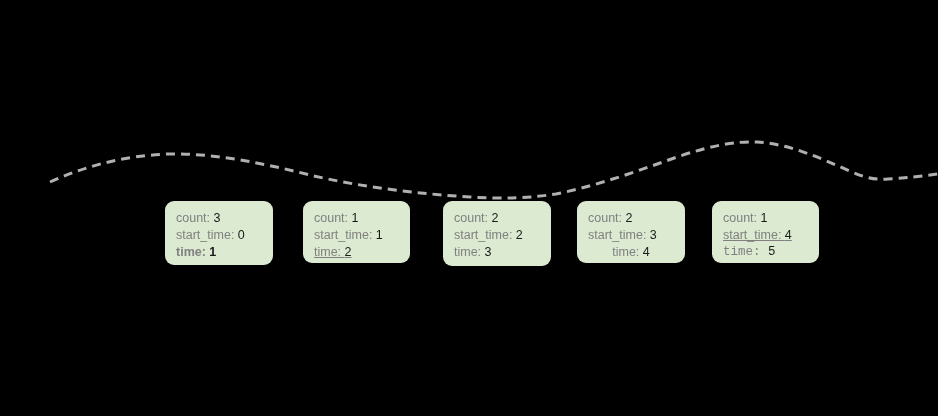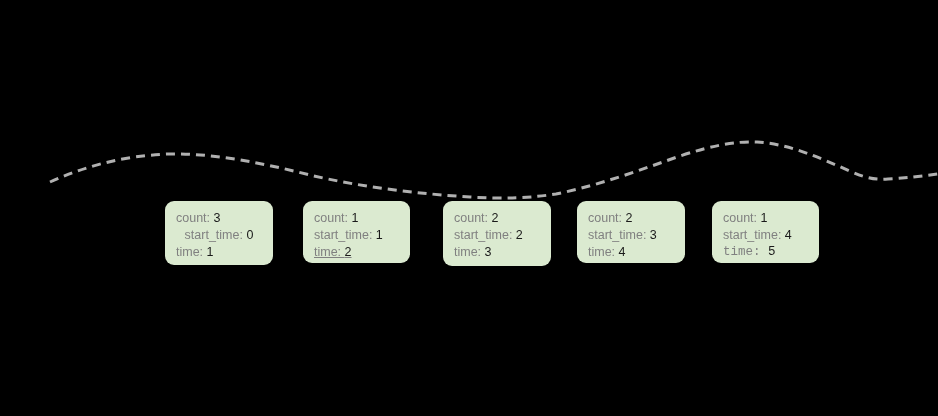--- a/index.html
+++ b/index.html
@@ -45,38 +45,38 @@
 
 <div id="stage" style="width: 938px; height: 416px; background: rgb(0, 0, 0);">
 
   <svg id="trend-curve" viewBox="0 0 938 416" xmlns="http://www.w3.org/2000/svg">
     <path id="curve-path" fill="none" stroke="#b0b0b0" stroke-width="3" stroke-linecap="butt" stroke-dasharray="9 6" d="M 50 182 C 86 166, 122 156, 168 154 C 214 153, 262 163, 310 175 C 360 187, 420 194, 470 197 C 505 199, 530 198, 556 194 C 600 185, 640 170, 680 156 C 710 146, 735 141, 757 142 C 790 144, 820 158, 852 172 C 866 178, 876 180, 888 179 C 906 178, 922 176, 938 174"></path>
   </svg>
 
   <div id="boxes-layer">
       <div class="event-box" style="left: 165px; top: 201px; width: 108px; height: 64px; background: rgb(219, 234, 208);">
         <div class="event-line" style="color: rgb(128, 128, 128);"><span>count: </span><span class="val" style="color: rgb(26, 26, 26);">3</span></div>
-        <div class="event-line" style="color: rgb(128, 128, 128); text-align: center;"><span>start_time: </span><span class="val" style="color: rgb(26, 26, 26);">0</span></div>
-        <div class="event-line" style="color: rgb(128, 128, 128);"><span>time: </span><span class="val" style="color: rgb(26, 26, 26);">1</span></div>
+        <div class="event-line" style="color: rgb(128, 128, 128);"><span>start_time: </span><span class="val" style="color: rgb(26, 26, 26);">0</span></div>
+        <div class="event-line" style="color: rgb(128, 128, 128); font-weight: bold;"><span>time: </span><span class="val" style="color: rgb(26, 26, 26);">1</span></div>
       </div>
       <div class="event-box" style="left: 303px; top: 201px; width: 107px; height: 62px; background: rgb(219, 234, 208);">
         <div class="event-line" style="color: rgb(128, 128, 128);"><span>count: </span><span class="val" style="color: rgb(26, 26, 26);">1</span></div>
         <div class="event-line" style="color: rgb(128, 128, 128);"><span>start_time: </span><span class="val" style="color: rgb(26, 26, 26);">1</span></div>
         <div class="event-line" style="color: rgb(128, 128, 128); text-decoration: underline;"><span>time: </span><span class="val" style="color: rgb(26, 26, 26);">2</span></div>
       </div>
       <div class="event-box" style="left: 443px; top: 201px; width: 108px; height: 65px; background: rgb(219, 234, 208);">
         <div class="event-line" style="color: rgb(128, 128, 128);"><span>count: </span><span class="val" style="color: rgb(26, 26, 26);">2</span></div>
         <div class="event-line" style="color: rgb(128, 128, 128);"><span>start_time: </span><span class="val" style="color: rgb(26, 26, 26);">2</span></div>
         <div class="event-line" style="color: rgb(128, 128, 128);"><span>time: </span><span class="val" style="color: rgb(26, 26, 26);">3</span></div>
       </div>
       <div class="event-box" style="left: 577px; top: 201px; width: 108px; height: 62px; background: rgb(219, 234, 208);">
         <div class="event-line" style="color: rgb(128, 128, 128);"><span>count: </span><span class="val" style="color: rgb(26, 26, 26);">2</span></div>
         <div class="event-line" style="color: rgb(128, 128, 128);"><span>start_time: </span><span class="val" style="color: rgb(26, 26, 26);">3</span></div>
-        <div class="event-line" style="color: rgb(128, 128, 128);"><span>time: </span><span class="val" style="color: rgb(26, 26, 26);">4</span></div>
+        <div class="event-line" style="color: rgb(128, 128, 128); text-align: center;"><span>time: </span><span class="val" style="color: rgb(26, 26, 26);">4</span></div>
       </div>
       <div class="event-box" style="left: 712px; top: 201px; width: 107px; height: 62px; background: rgb(219, 234, 208);">
         <div class="event-line" style="color: rgb(128, 128, 128);"><span>count: </span><span class="val" style="color: rgb(26, 26, 26);">1</span></div>
-        <div class="event-line" style="color: rgb(128, 128, 128);"><span>start_time: </span><span class="val" style="color: rgb(26, 26, 26);">4</span></div>
+        <div class="event-line" style="color: rgb(128, 128, 128); text-decoration: underline;"><span>start_time: </span><span class="val" style="color: rgb(26, 26, 26);">4</span></div>
         <div class="event-line" style="color: rgb(128, 128, 128); font-family: Liberation Mono, monospace;"><span>time: </span><span class="val" style="color: rgb(26, 26, 26);">5</span></div>
       </div>
     </div>
 
 </div>
 
 </body></html>

